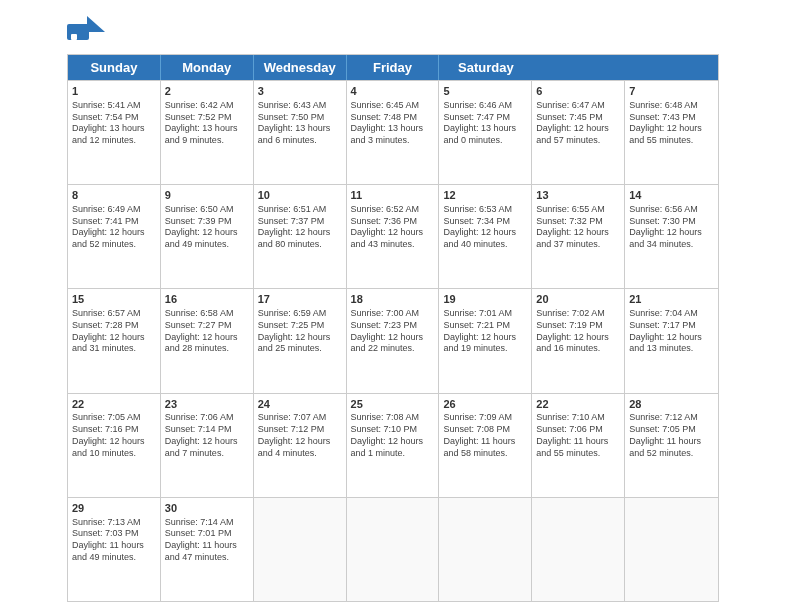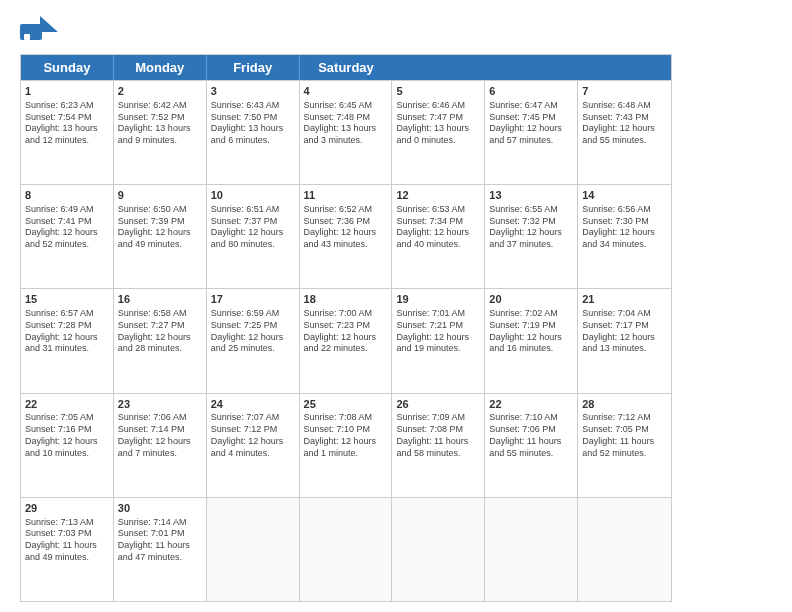--- a/index.html
+++ b/index.html
@@ -9,20 +9,21 @@
       width: 792px;
       height: 612px;
       overflow: hidden;
     }
     .page {
       width: 692px;
       height: 612px;
       padding: 16px 20px 10px;
       display: flex;
       flex-direction: column;
+      margin-left: 47px;
     }
     .header {
       display: flex;
       align-items: flex-start;
       justify-content: space-between;
       margin-bottom: 6px;
     }
     .logo {
       display: flex;
       flex-direction: column;
@@ -121,29 +122,30 @@
       <div class="month-title"></div>
       <div class="subtitle"></div>
     </div>
   </div>
 
   <div class="calendar">
     <div class="cal-header">
 
     <div class="cal-header-cell">Sunday</div>
         <div class="cal-header-cell">Monday</div>
+        <div class="cal-header-cell">Wednesday</div>
         <div class="cal-header-cell">Friday</div>
         <div class="cal-header-cell">Saturday</div>
       </div>
     <div class="cal-body">
 
     <div class="cal-row">
           <div class="cal-cell">
             <span class="day-num">1</span>
-            <div class="info"><span>Sunrise: 6:23 AM</span><br><span>Sunset: 7:54 PM</span><br><span>Daylight: 13 hours</span><br><span>and 12 minutes.</span><br></div>
+            <div class="info"><span>Sunrise: 5:41 AM</span><br><span>Sunset: 7:54 PM</span><br><span>Daylight: 13 hours</span><br><span>and 12 minutes.</span><br></div>
           </div>
           <div class="cal-cell">
             <span class="day-num">2</span>
             <div class="info"><span>Sunrise: 6:42 AM</span><br><span>Sunset: 7:52 PM</span><br><span>Daylight: 13 hours</span><br><span>and 9 minutes.</span><br></div>
           </div>
           <div class="cal-cell">
             <span class="day-num">3</span>
             <div class="info"><span>Sunrise: 6:43 AM</span><br><span>Sunset: 7:50 PM</span><br><span>Daylight: 13 hours</span><br><span>and 6 minutes.</span><br></div>
           </div>
           <div class="cal-cell">

